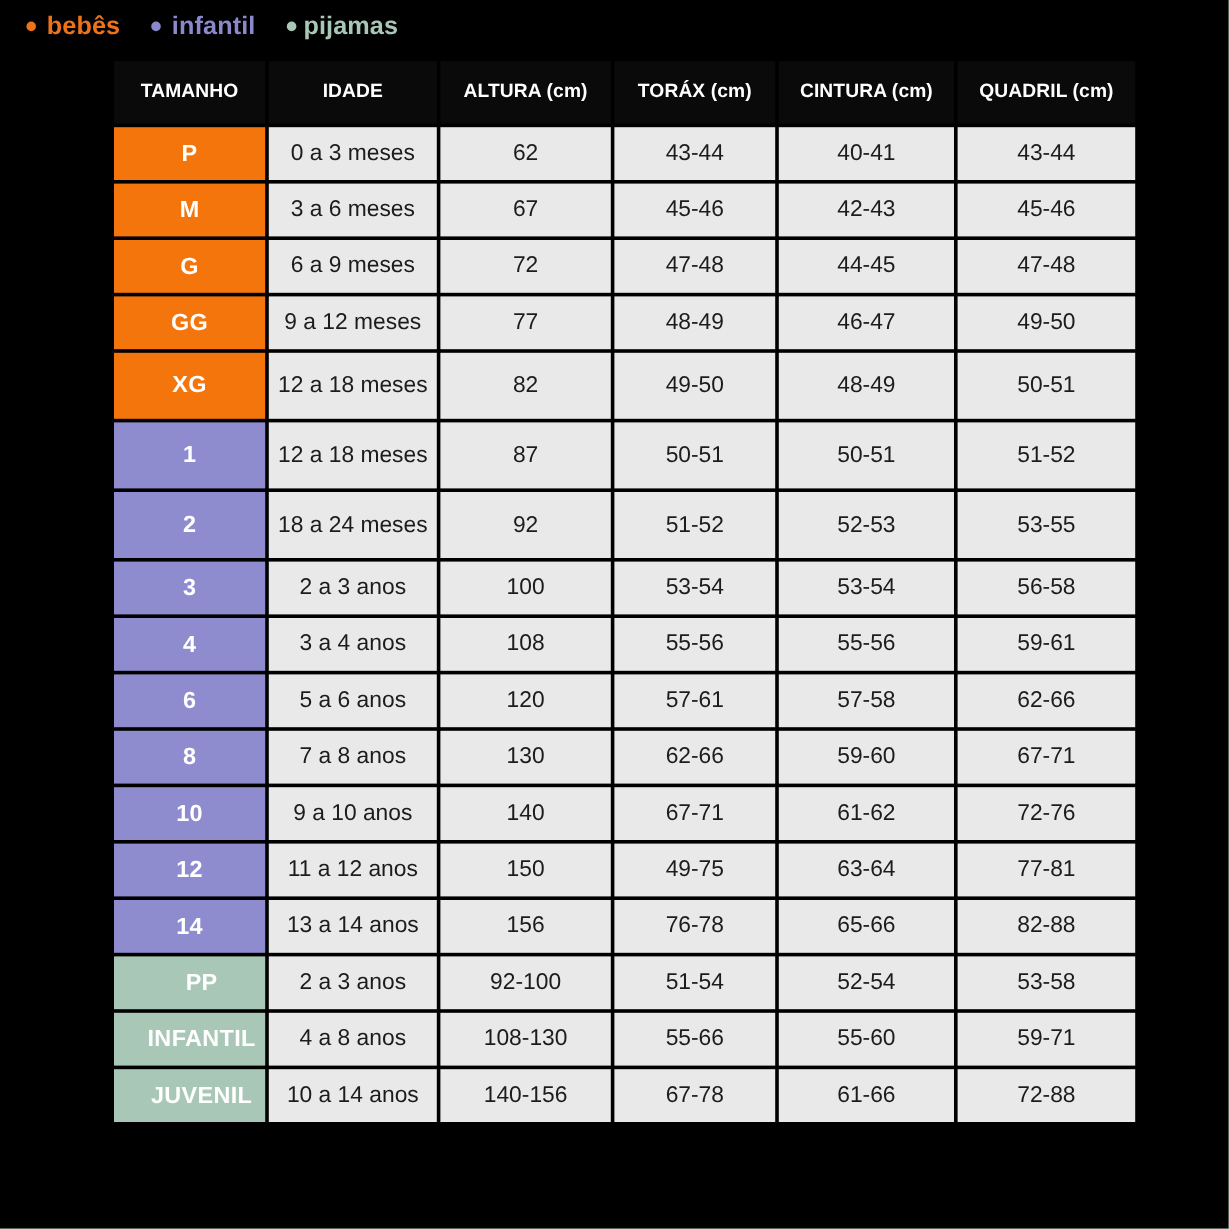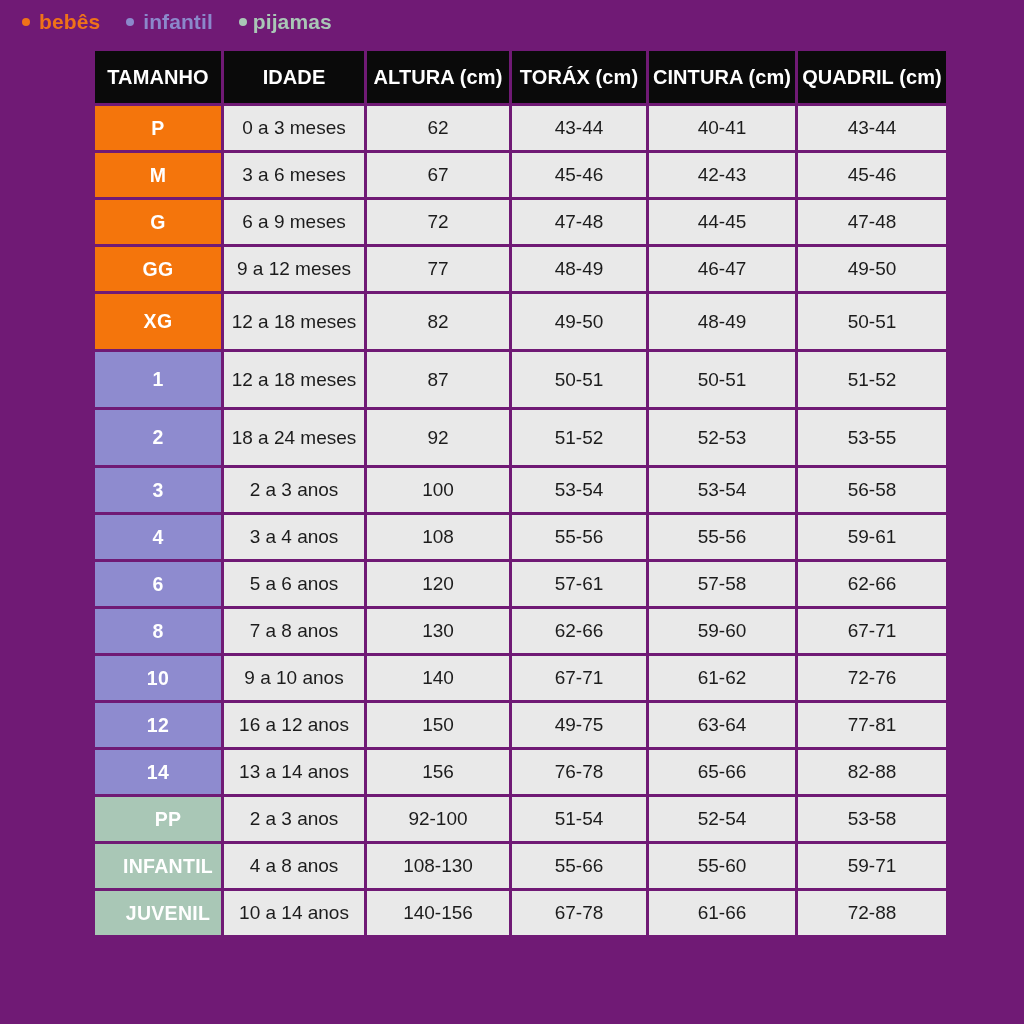--- a/index.html
+++ b/index.html
@@ -9,21 +9,21 @@
     height: 1024px;
     background: #fdfdfc;
     font-family: "Liberation Sans", sans-serif;
     overflow: hidden;
   }
 
   #page {
     position: relative;
     width: 1024px;
     height: 1024px;
-    background: #701a75;
+    background: #000000;
     box-sizing: border-box;
   }
 
   
   .legend {
     display: flex;
     align-items: center;
     height: 44px;
     padding-left: 22px;
     gap: 26px;
@@ -76,21 +76,21 @@
   col.c-size   { width: 126px; }
   col.c-age    { width: 140px; }
   col.c-alt    { width: 142px; }
   col.c-tor    { width: 134px; }
   col.c-cin    { width: 146px; }
   col.c-qua    { width: 148px; }
 
   thead th {
     background: #0a0a0a;
     color: #ffffff;
-    font-size: 20px;
+    font-size: 16px;
     font-weight: bold;
     height: 52px;
     line-height: 1.25;
     padding: 4px 6px;
     box-sizing: border-box;
     letter-spacing: .1px;
   }
   thead th.th-size {
     word-break: break-all;
   }
@@ -248,21 +248,21 @@
           <tr class="grp-infantil">
             <td class="size-cell">10</td>
             <td>9 a 10 anos</td>
             <td>140</td>
             <td>67-71</td>
             <td>61-62</td>
             <td>72-76</td>
           </tr>
           <tr class="grp-infantil">
             <td class="size-cell">12</td>
-            <td>16 a 12 anos</td>
+            <td>11 a 12 anos</td>
             <td>150</td>
             <td>49-75</td>
             <td>63-64</td>
             <td>77-81</td>
           </tr>
           <tr class="grp-infantil">
             <td class="size-cell">14</td>
             <td>13 a 14 anos</td>
             <td>156</td>
             <td>76-78</td>

